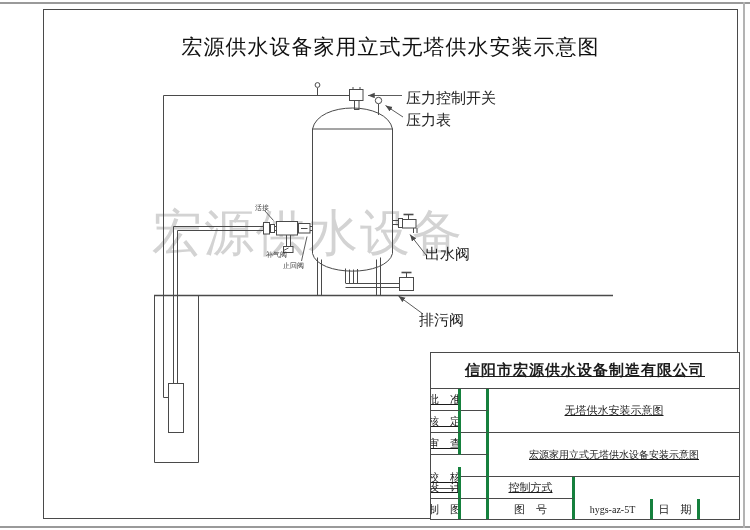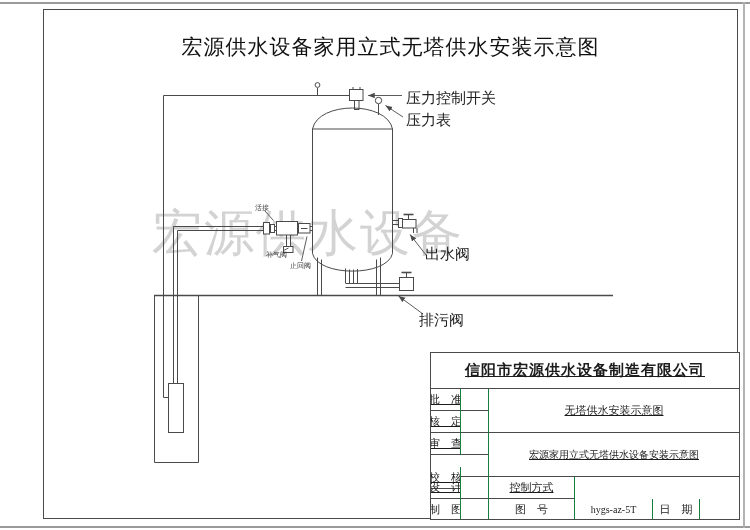--- a/index.html
+++ b/index.html
@@ -30,21 +30,21 @@
   
   .tblock{
     position:absolute;left:430px;top:352px;width:310px;height:168px;
     border:1px solid #4a4a4a;box-sizing:border-box;z-index:3;background:#fff;
   }
   .cell{
     position:absolute;box-sizing:border-box;display:flex;
     align-items:center;justify-content:center;
     font-size:11px;color:#1c1c1c;white-space:nowrap;overflow:hidden;
   }
-  .br{border-right:1px solid #15803d;}
+  .br{border-right:3px solid #15803d;}
   .bb{border-bottom:1px solid #4a4a4a;text-decoration:underline;}
   .company{font-size:15px;letter-spacing:1px;font-weight:600;}
   .small{font-size:10px;}
 </style>
 </head>
 <body>
 
 <div class="edge" style="left:0;top:2px;width:750px;height:2px;"></div>
 <div class="edge" style="left:0;top:526px;width:750px;height:2px;"></div>
 <div class="edge" style="left:743px;top:2px;width:2px;height:526px;background:#b3b3b3;"></div>
@@ -148,21 +148,21 @@
     </g>
   </g>
 </svg>
 
 <div class="dlabel" style="left:406px;top:89px;">压力控制开关</div>
 <div class="dlabel" style="left:406px;top:111px;">压力表</div>
 <div class="dlabel" style="left:425px;top:245px;">出水阀</div>
 <div class="dlabel" style="left:419px;top:311px;">排污阀</div>
 <div class="dlabel tiny" style="left:255px;top:203px;">活接</div>
 <div class="dlabel tiny" style="left:266px;top:250px;">补气阀</div>
-<div class="dlabel tiny" style="left:290px;top:261px;">止回阀</div>
+<div class="dlabel tiny" style="left:283px;top:261px;">止回阀</div>
 
 <div class="tblock">
 
   <div class="cell bb company" style="left:0;top:0;width:308px;height:36px;">信阳市宏源供水设备制造有限公司</div>
 
   <div class="cell br bb" style="left:0;top:36px;width:30px;height:22px;">批　准</div>
   <div class="cell br bb" style="left:0;top:58px;width:30px;height:22px;">核　定</div>
   <div class="cell br bb" style="left:0;top:80px;width:30px;height:22px;">审　查</div>
   <div class="cell br bb" style="left:0;top:102px;width:30px;height:22px;margin-top:12px;">校　核</div>
   <div class="cell br bb" style="left:0;top:124px;width:30px;height:22px;">设　计</div>

